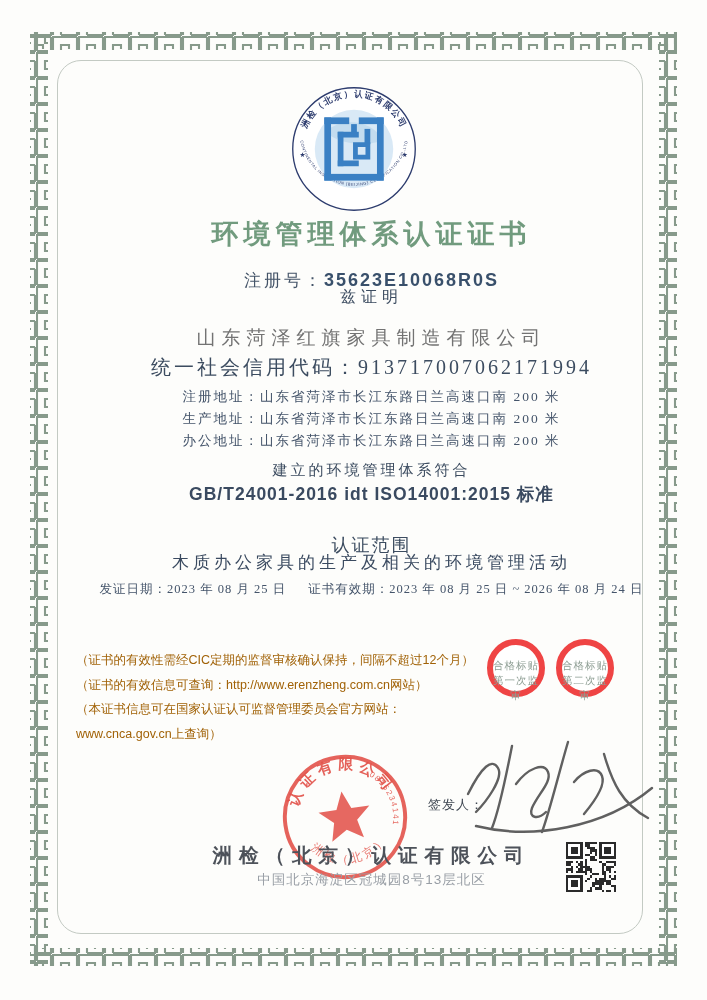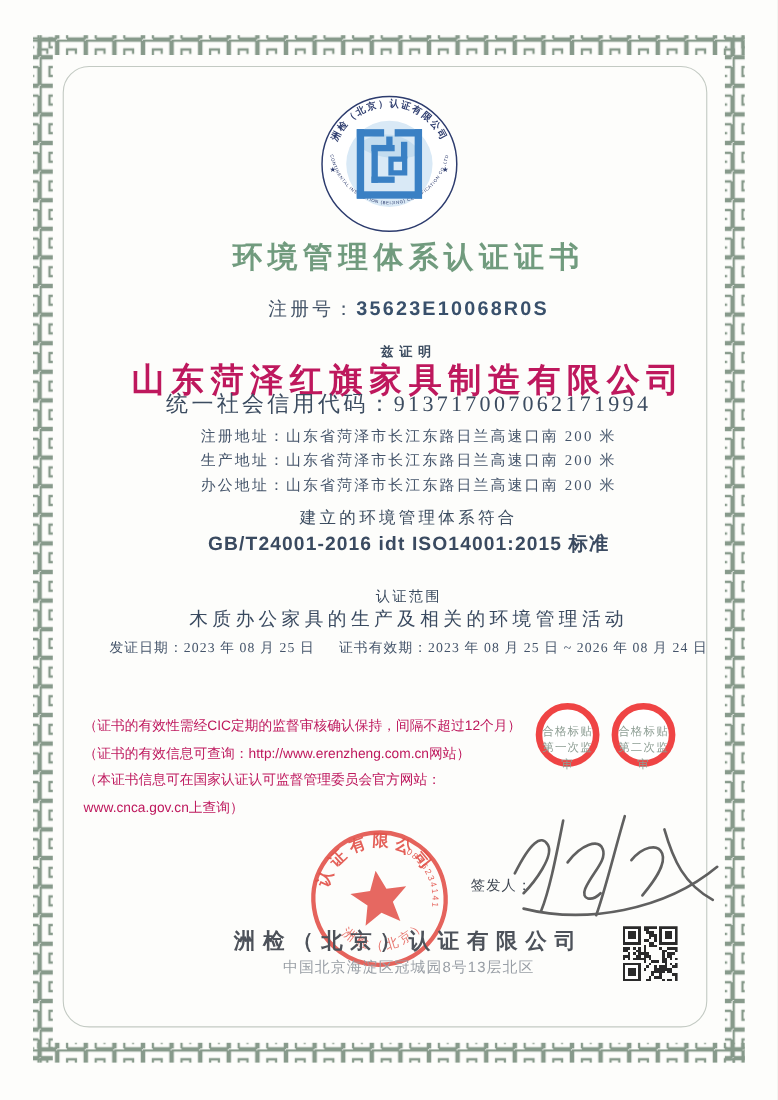--- a/index.html
+++ b/index.html
@@ -13,35 +13,35 @@
   .inner-line{position:absolute;left:57px;top:60px;right:64px;bottom:66px;
               border:1.5px solid #c3cac3;border-radius:24px;}
 
   .logo-wrap{top:82px;left:50%;transform:translateX(-50%);width:134px;height:134px;}
 
   .title{top:216px;font-family:"Liberation Sans","DejaVu Sans",sans-serif;
          font-weight:bold;font-size:27px;letter-spacing:5px;color:#719b7e;}
   .reg-line{top:269px;font-size:17px;letter-spacing:3px;color:#445468;}
   .reg-line .num{font-family:"Liberation Sans","DejaVu Sans",sans-serif;
                  font-size:18px;font-weight:bold;letter-spacing:2px;color:#39506b;}
-  .certify{top:312px;font-size:12px;letter-spacing:5px;font-weight:bold;}
-  .company{top:325px;font-size:30px;font-weight:bold;letter-spacing:6px;color:#be185d;}
+  .certify{top:287px;font-size:16px;letter-spacing:5px;}
+  .company{top:325px;font-size:19px;font-weight:normal;letter-spacing:6px;color:#737373;}
   .credit{top:354px;font-size:20px;letter-spacing:3px;color:#3c4c60;}
   .addr-block{top:386px;font-size:13.5px;letter-spacing:2px;color:#44546a;line-height:22px;}
   .std-intro{top:461px;font-size:15px;letter-spacing:3px;}
   .std-name{top:482px;font-family:"Liberation Sans","DejaVu Sans",sans-serif;
             font-size:17.5px;font-weight:bold;letter-spacing:1px;color:#3a4a60;}
-  .scope-label{top:533px;font-size:13px;letter-spacing:2px;}
+  .scope-label{top:533px;font-size:18px;letter-spacing:2px;}
   .scope-text{top:551px;font-size:17px;font-weight:normal;letter-spacing:4px;color:#3a4a60;}
   .dates{top:581px;font-size:12.5px;letter-spacing:1px;color:#44546a;}
   .dates .gap{display:inline-block;width:22px;}
 
   .notes{top:648px;left:76px;width:420px;text-align:left;
          font-family:"Liberation Sans","DejaVu Sans",sans-serif;
-         font-size:12.5px;color:#be185d;line-height:24.5px;}
+         font-size:12.5px;color:#a16207;line-height:24.5px;}
   .badge{width:58px;height:58px;border:6px solid #ef4444;border-radius:50%;
          background:#fff;box-sizing:border-box;padding-top:13px;
          font-size:10.5px;line-height:15px;letter-spacing:1px;color:#8e9e94;text-align:center;
          font-family:"Liberation Sans","DejaVu Sans",sans-serif;}
   .badge1{top:639px;left:487px;}
   .badge2{top:639px;left:556px;}
 
   .stamp{top:748px;left:276px;width:138px;height:138px;mix-blend-mode:multiply;opacity:.92;}
   .signature{top:728px;left:452px;width:212px;height:112px;opacity:.85;}
   .signer{top:796px;left:428px;font-family:"Liberation Sans","DejaVu Sans",sans-serif;

